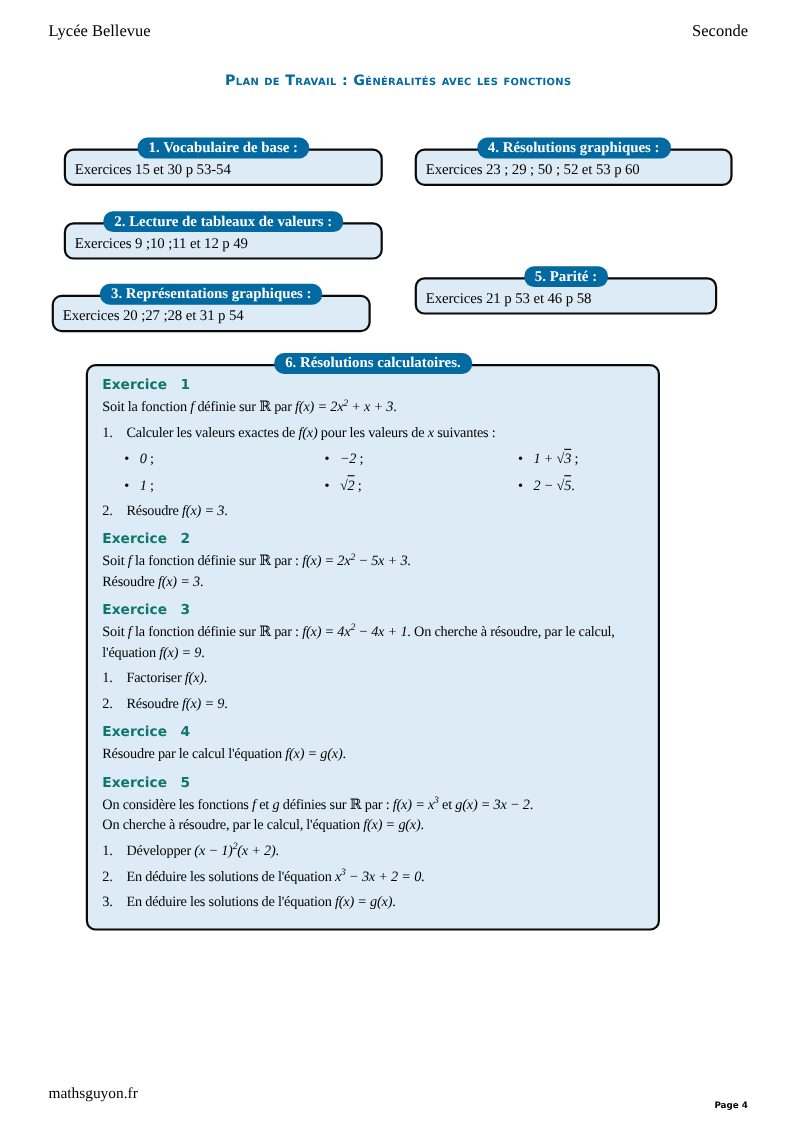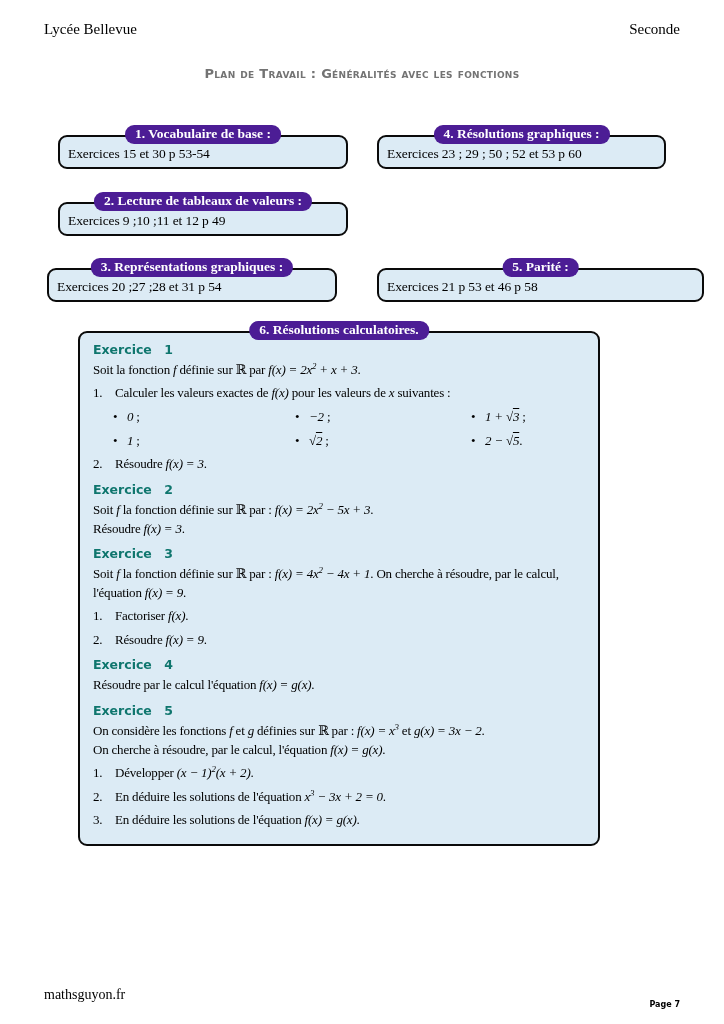--- a/index.html
+++ b/index.html
@@ -7,39 +7,39 @@
     position:relative;width:724px;height:1024px;background:#ffffff;overflow:hidden;
     font-family:"Liberation Serif","DejaVu Serif",serif;color:#000;
   }
   
   .hdr-left{position:absolute;top:21px;left:44px;font-size:15px;}
   .hdr-right{position:absolute;top:21px;right:44px;font-size:15px;}
   
   .doc-title{
     position:absolute;top:66px;left:0;width:100%;text-align:center;
     font-family:"DejaVu Sans","Liberation Sans",sans-serif;font-weight:bold;
-    font-variant:small-caps;font-size:13px;letter-spacing:.3px;color:#737373;
+    font-variant:small-caps;font-size:13px;letter-spacing:.3px;color:#0369a1;
   }
   
   .card{
     position:absolute;background:#dcebf5;border:2px solid #0a0a0a;border-radius:9px;
     box-sizing:border-box;
   }
   .pill{
     position:absolute;top:-12px;left:50%;transform:translateX(-50%);
-    background:#4c1d95;color:#ffffff;font-weight:bold;font-size:13.5px;
+    background:#0369a1;color:#ffffff;font-weight:bold;font-size:13.5px;
     padding:1px 10px 2px;border-radius:9px;white-space:nowrap;z-index:2;
     font-family:"Liberation Serif","DejaVu Serif",serif;
   }
   .card-content{padding:9px 8px 5px;font-size:13.5px;letter-spacing:-.1px;}
   #box1{left:58px;top:135px;width:290px;min-height:29px;}
   #box2{left:58px;top:202px;width:290px;min-height:29px;}
   #box3{left:47px;top:268px;width:290px;min-height:31px;}
   #box4{left:377px;top:135px;width:289px;min-height:34px;}
-  #box5{left:377px;top:268px;width:327px;min-height:31px;}
+  #box5{left:377px;top:252px;width:275px;min-height:31px;}
   #box6{left:78px;top:331px;width:522px;}
   #box6 .card-content{padding:9px 13px 10px;font-size:13px;letter-spacing:-.2px;}
   
   .ex-label{
     font-family:"DejaVu Sans","Liberation Sans",sans-serif;font-weight:bold;
     font-size:12.5px;color:#0f766e;word-spacing:8px;letter-spacing:0;
     margin:8px 0 3px;
   }
   .exercise:first-child .ex-label{margin-top:0;}
   .ex-line{line-height:1.48;}
@@ -161,15 +161,15 @@
         <div class="num-item">
           <span class="num">3.</span>
           <span class="itext">En déduire les solutions de l'équation <span class="mi">f(x) = g(x)</span>.</span>
         </div>
       </div>
 
     </div>
   </div>
 
   <div class="ftr-left">mathsguyon.fr</div>
-  <div class="ftr-right">Page 7</div>
+  <div class="ftr-right">Page 4</div>
 
 </div>
 
 </body></html>

